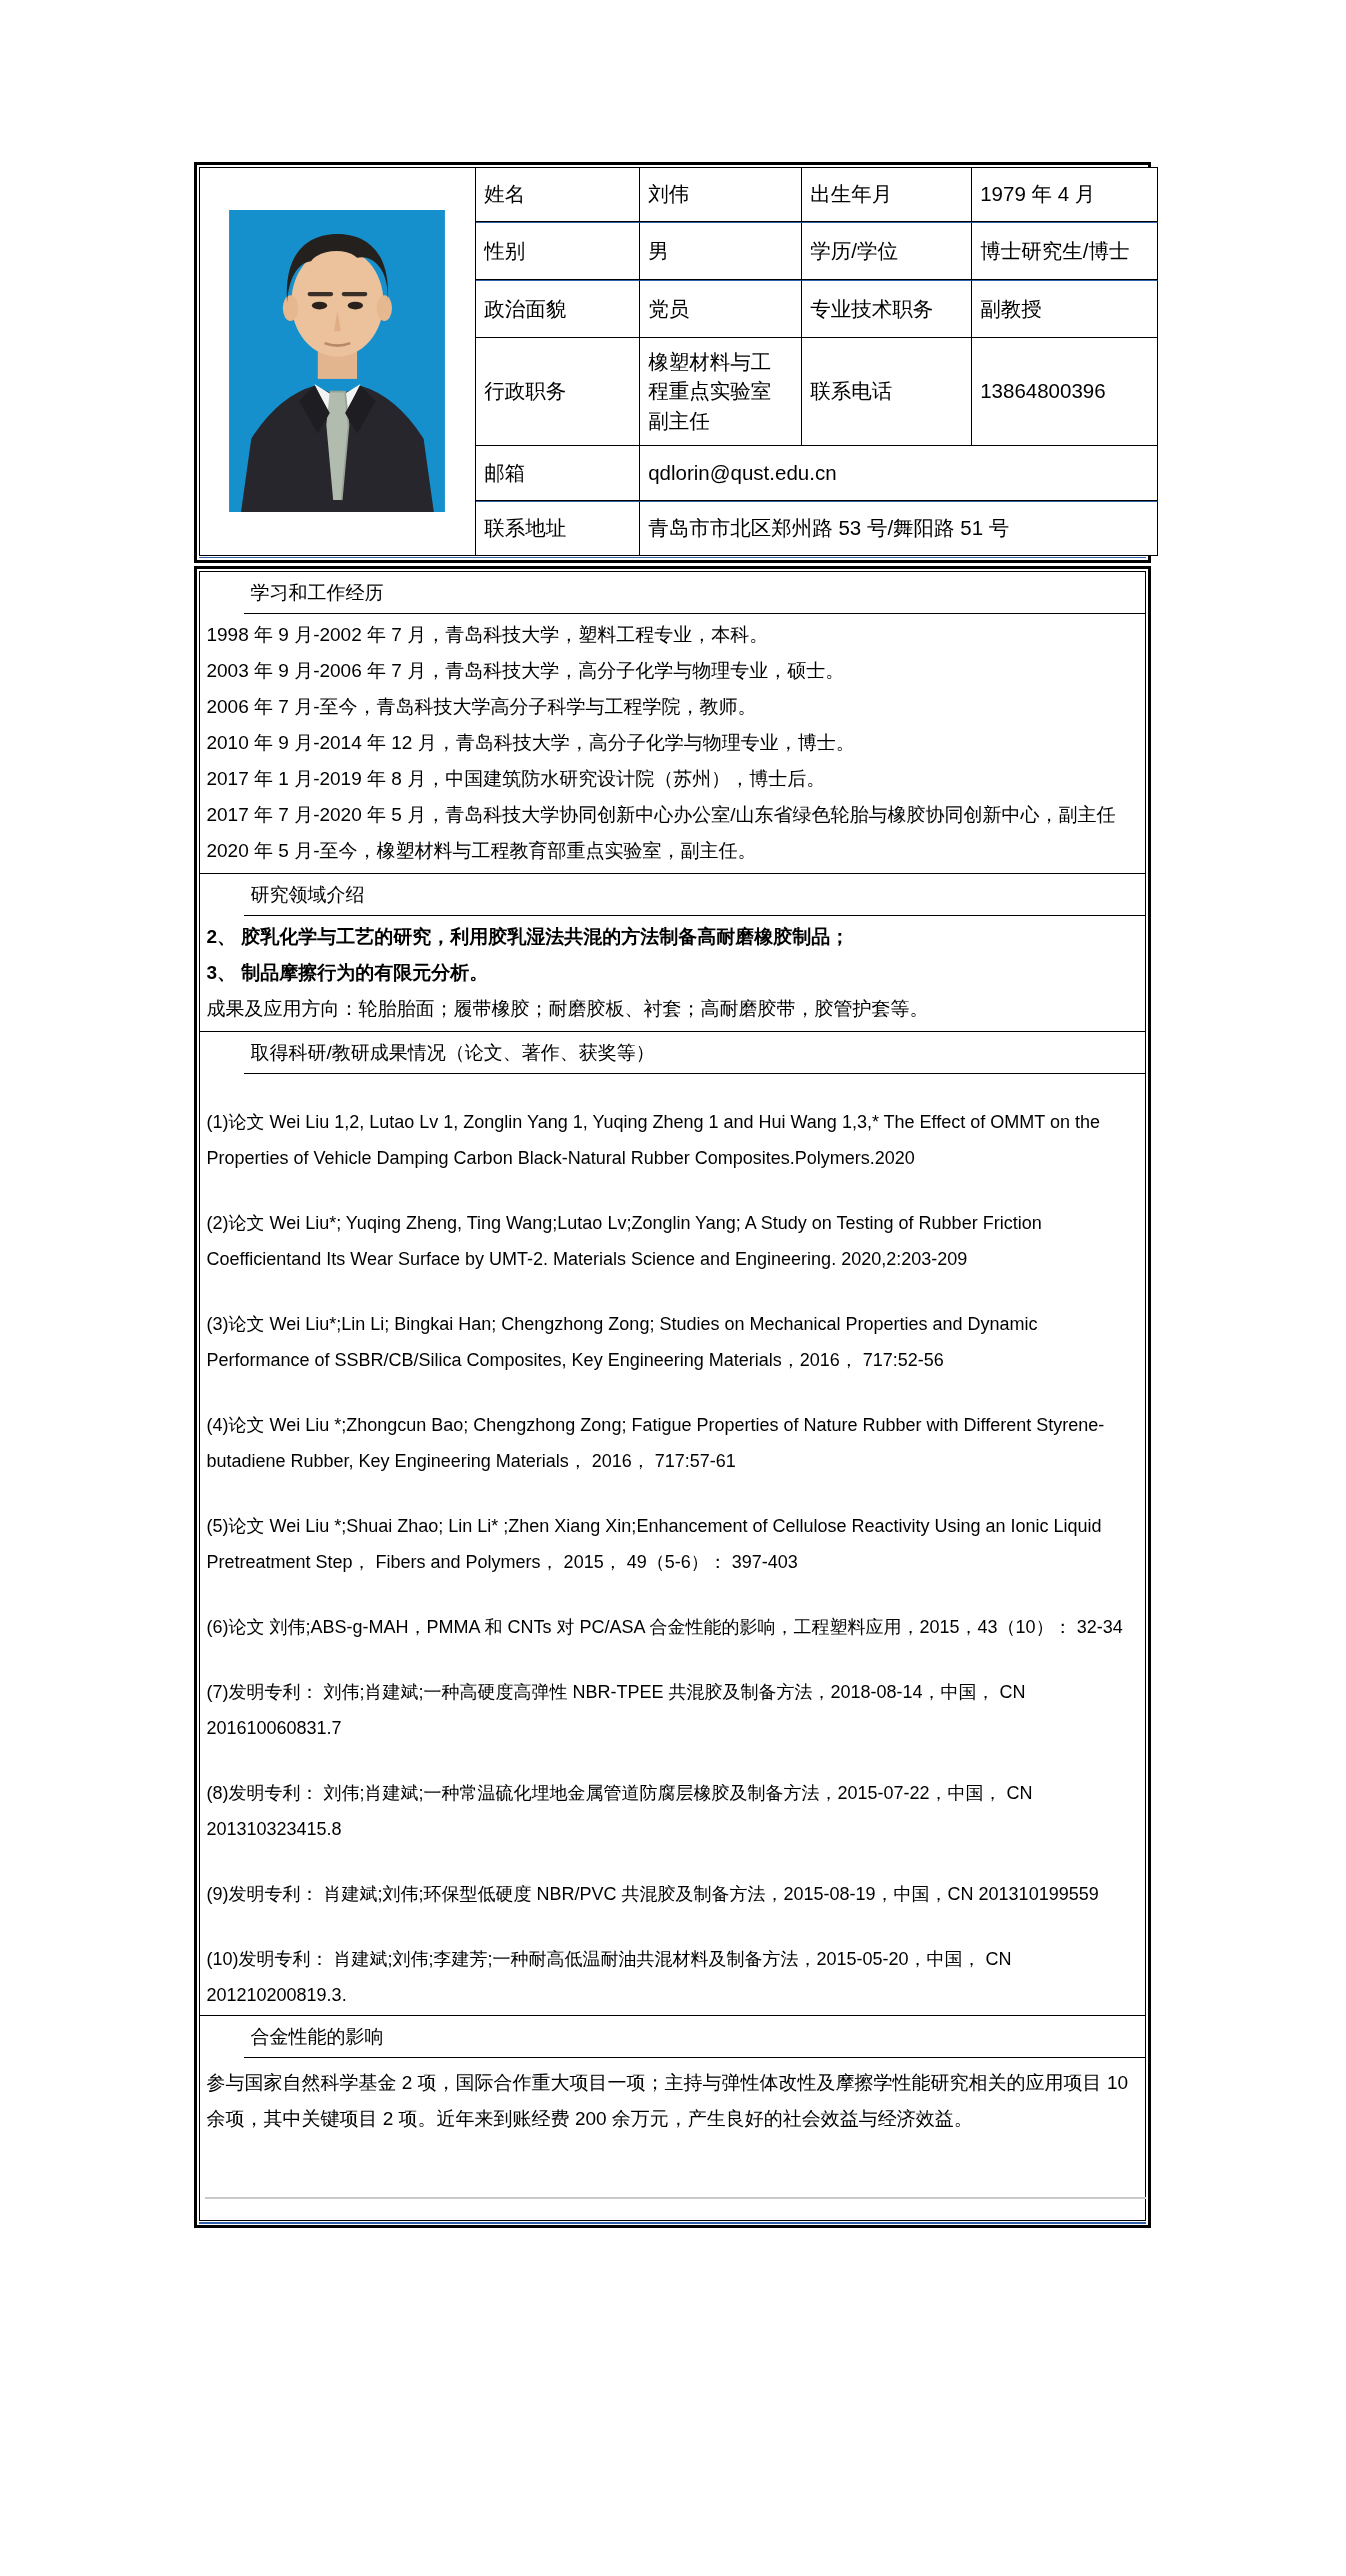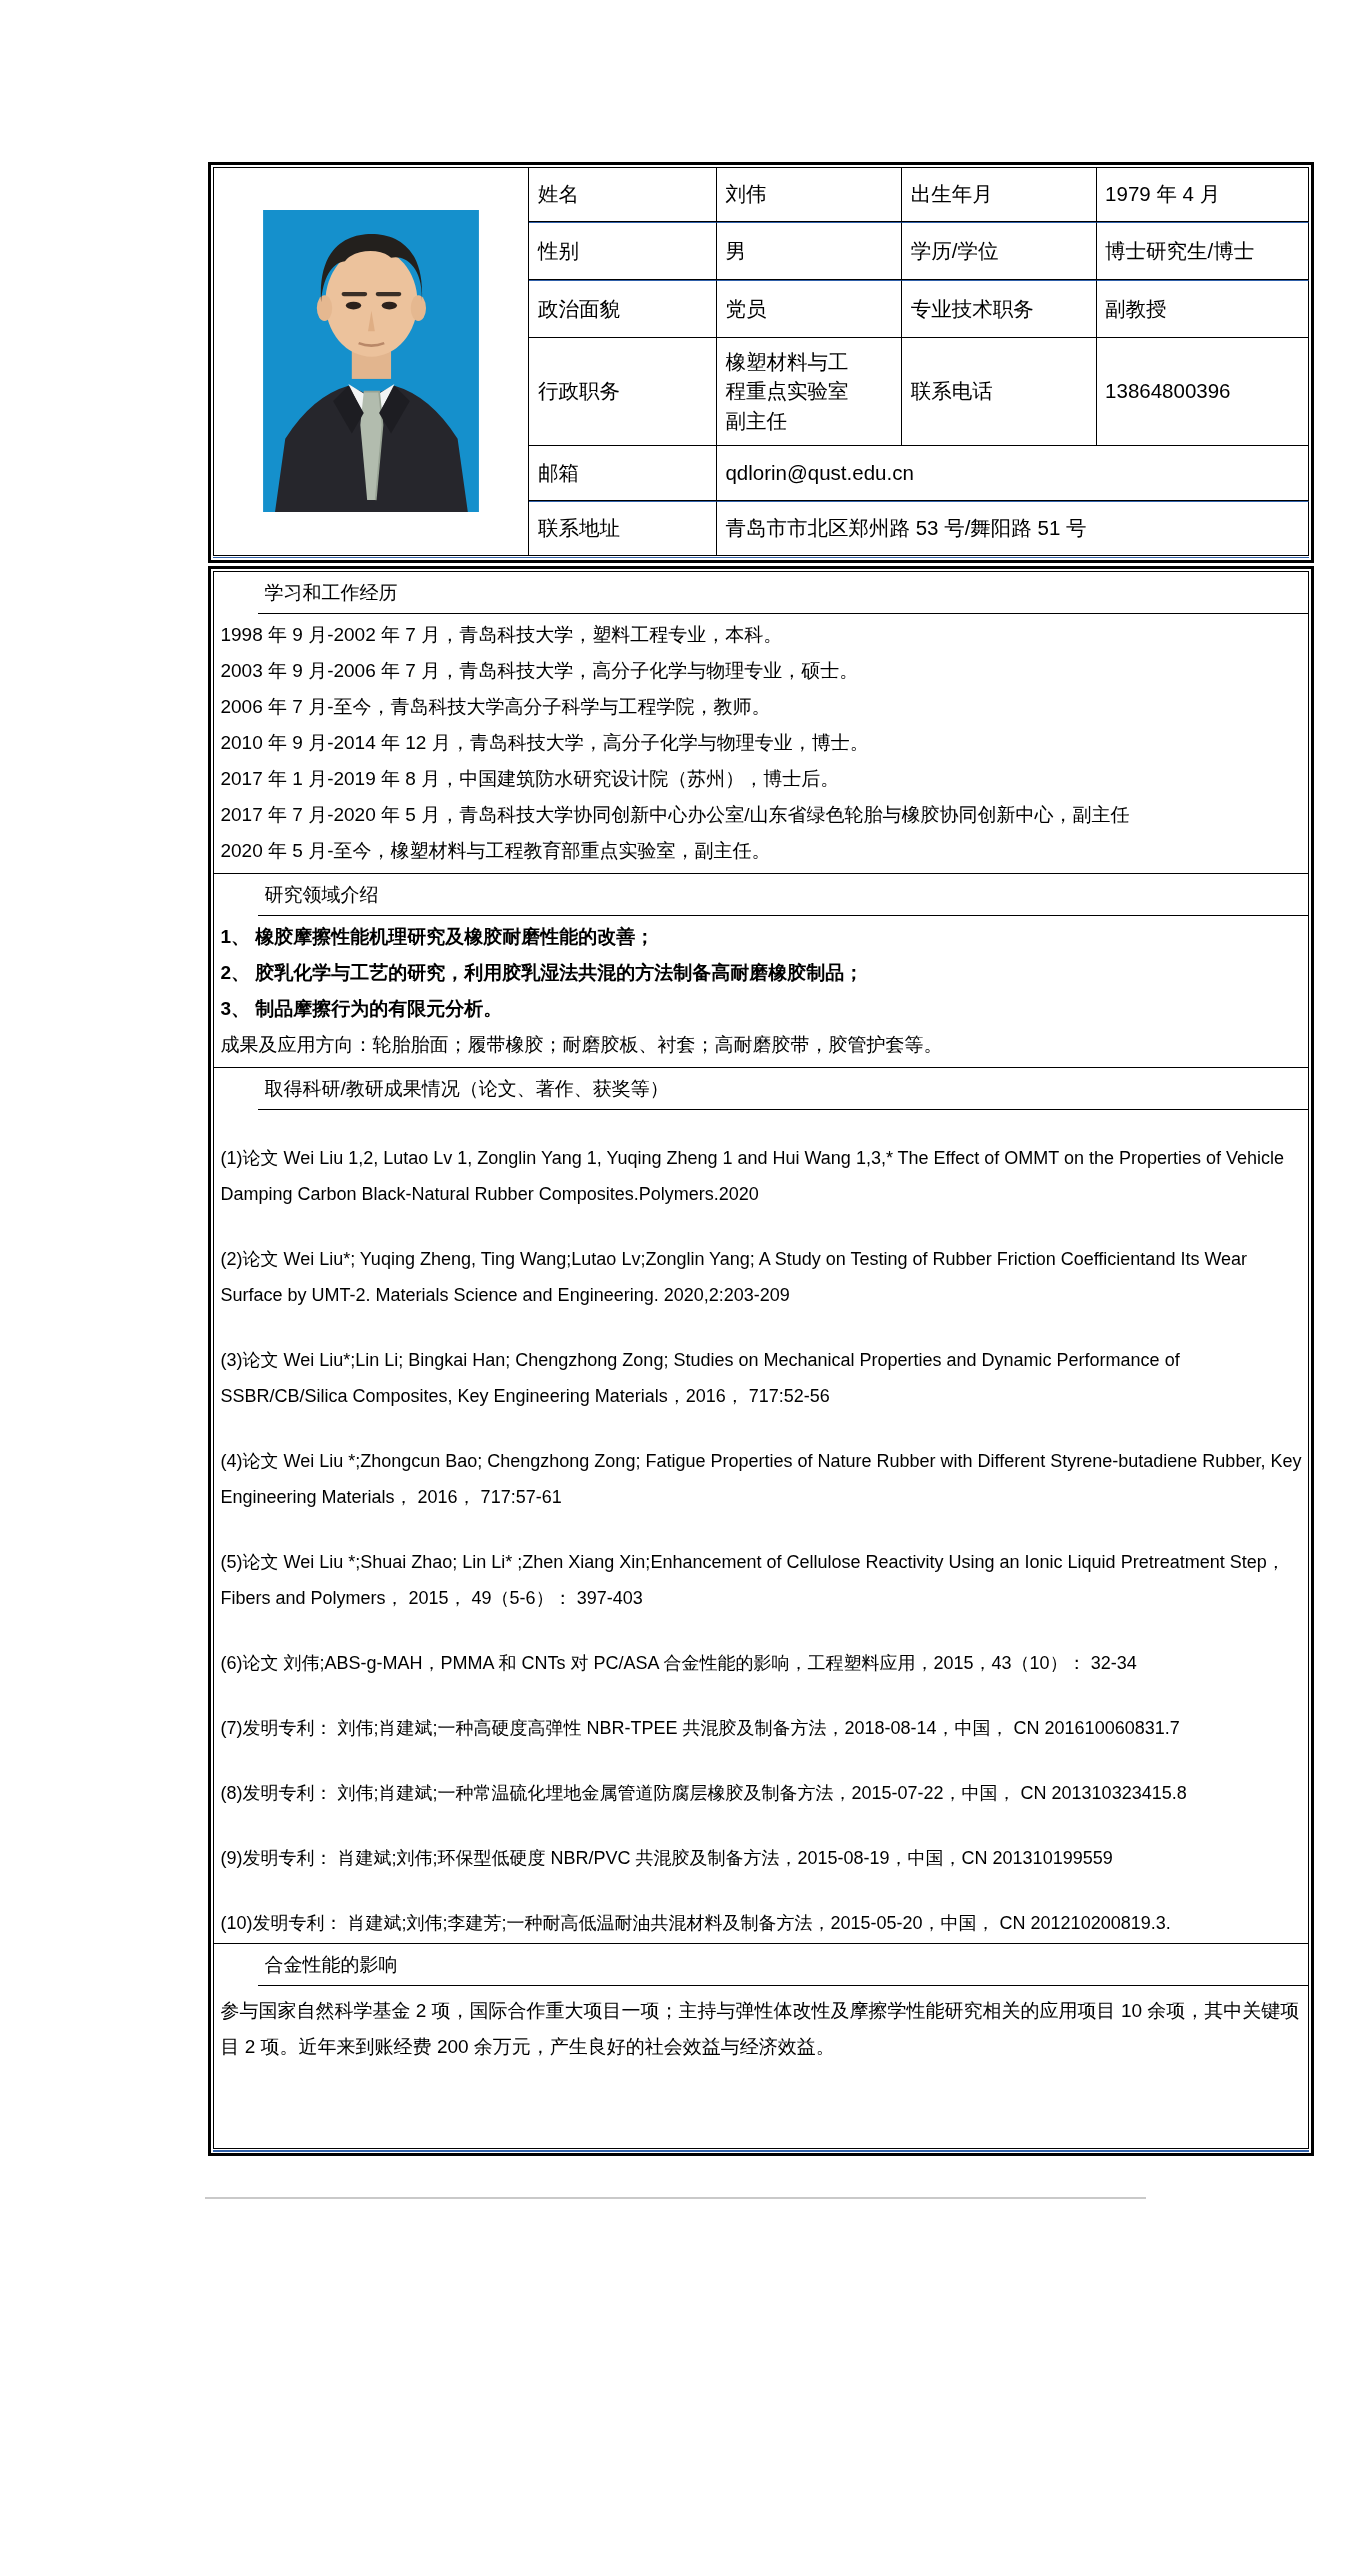--- a/index.html
+++ b/index.html
@@ -2,21 +2,21 @@
 <html style="font-size:13.6px"><head>
 <meta charset="utf-8">
 <style>
   * { margin:0; padding:0; box-sizing:border-box; }
   html,body { background:#ffffff; }
   .page {
     position:relative; width:1346px; height:2576px; background:#ffffff;
     font-family:"Liberation Sans","DejaVu Sans",sans-serif; color:#000;
     margin:0 auto; overflow:hidden;
   }
-  .content { position:absolute; left:208px; top:162px; width:1106px; }
+  .content { position:absolute; left:194px; top:162px; width:957px; }
 
   
   .box { border:3.4px solid #000; padding:1.7px; background:#fff; }
   .box2 { margin-top:3.4px; }
   .blue-strip { height:1.7px; background:#2e5fa8; margin-top:0.9px; }
 
   
   table.info { width:100%; border-collapse:separate; border-spacing:0; table-layout:fixed; }
   table.info td {
     border-right:0.9px solid #000; border-bottom:0.9px solid #000;
@@ -139,21 +139,20 @@
           <div>2003 年 9 月-2006 年 7 月，青岛科技大学，高分子化学与物理专业，硕士。</div>
           <div>2006 年 7 月-至今，青岛科技大学高分子科学与工程学院，教师。</div>
           <div>2010 年 9 月-2014 年 12 月，青岛科技大学，高分子化学与物理专业，博士。</div>
           <div>2017 年 1 月-2019 年 8 月，中国建筑防水研究设计院（苏州），博士后。</div>
           <div>2017 年 7 月-2020 年 5 月，青岛科技大学协同创新中心办公室/山东省绿色轮胎与橡胶协同创新中心，副主任</div>
           <div>2020 年 5 月-至今，橡塑材料与工程教育部重点实验室，副主任。</div>
         </div>
 
         <div class="sec-title">研究领域介绍</div>
         <div class="sec-body">
-          <div class="bold-line">1、 橡胶摩擦性能机理研究及橡胶耐磨性能的改善；</div>
           <div class="bold-line">2、 胶乳化学与工艺的研究，利用胶乳湿法共混的方法制备高耐磨橡胶制品；</div>
           <div class="bold-line">3、 制品摩擦行为的有限元分析。</div>
           <div>成果及应用方向：轮胎胎面；履带橡胶；耐磨胶板、衬套；高耐磨胶带，胶管护套等。</div>
         </div>
 
         <div class="sec-title">取得科研/教研成果情况（论文、著作、获奖等）</div>
         <div class="sec-body pubs">
           <p>(1)论文  Wei Liu 1,2, Lutao Lv 1, Zonglin Yang 1, Yuqing Zheng 1 and Hui Wang 1,3,* The Effect of OMMT on the Properties of Vehicle Damping Carbon Black-Natural Rubber Composites.Polymers.2020</p>
           <p>(2)论文  Wei Liu*; Yuqing Zheng, Ting Wang;Lutao Lv;Zonglin Yang; A Study on Testing of Rubber Friction Coefficientand Its Wear Surface by UMT-2. Materials Science and Engineering. 2020,2:203-209</p>
           <p>(3)论文 Wei Liu*;Lin Li; Bingkai Han; Chengzhong Zong; Studies on Mechanical Properties and Dynamic Performance of SSBR/CB/Silica Composites, Key Engineering Materials，2016， 717:52-56</p>

